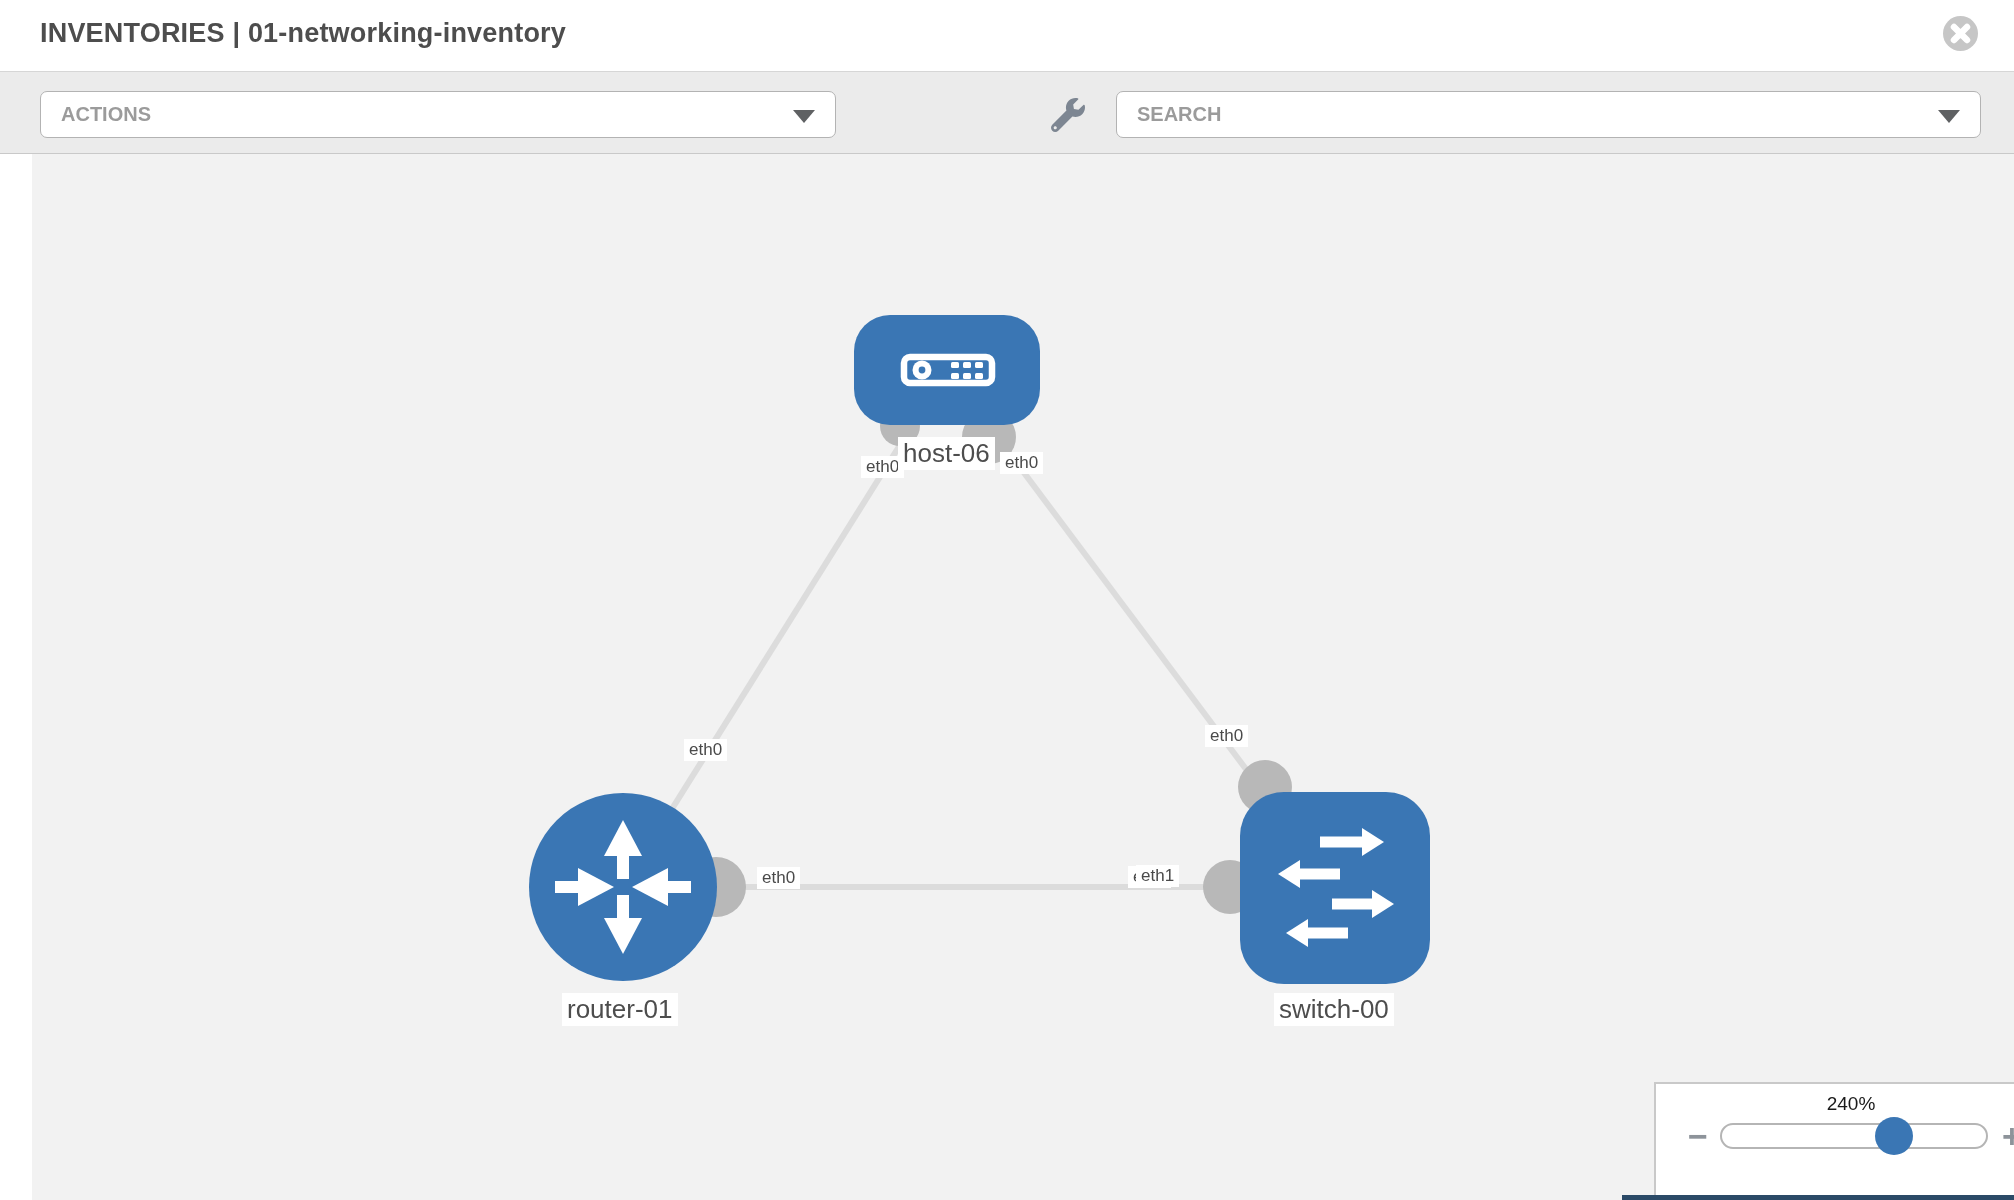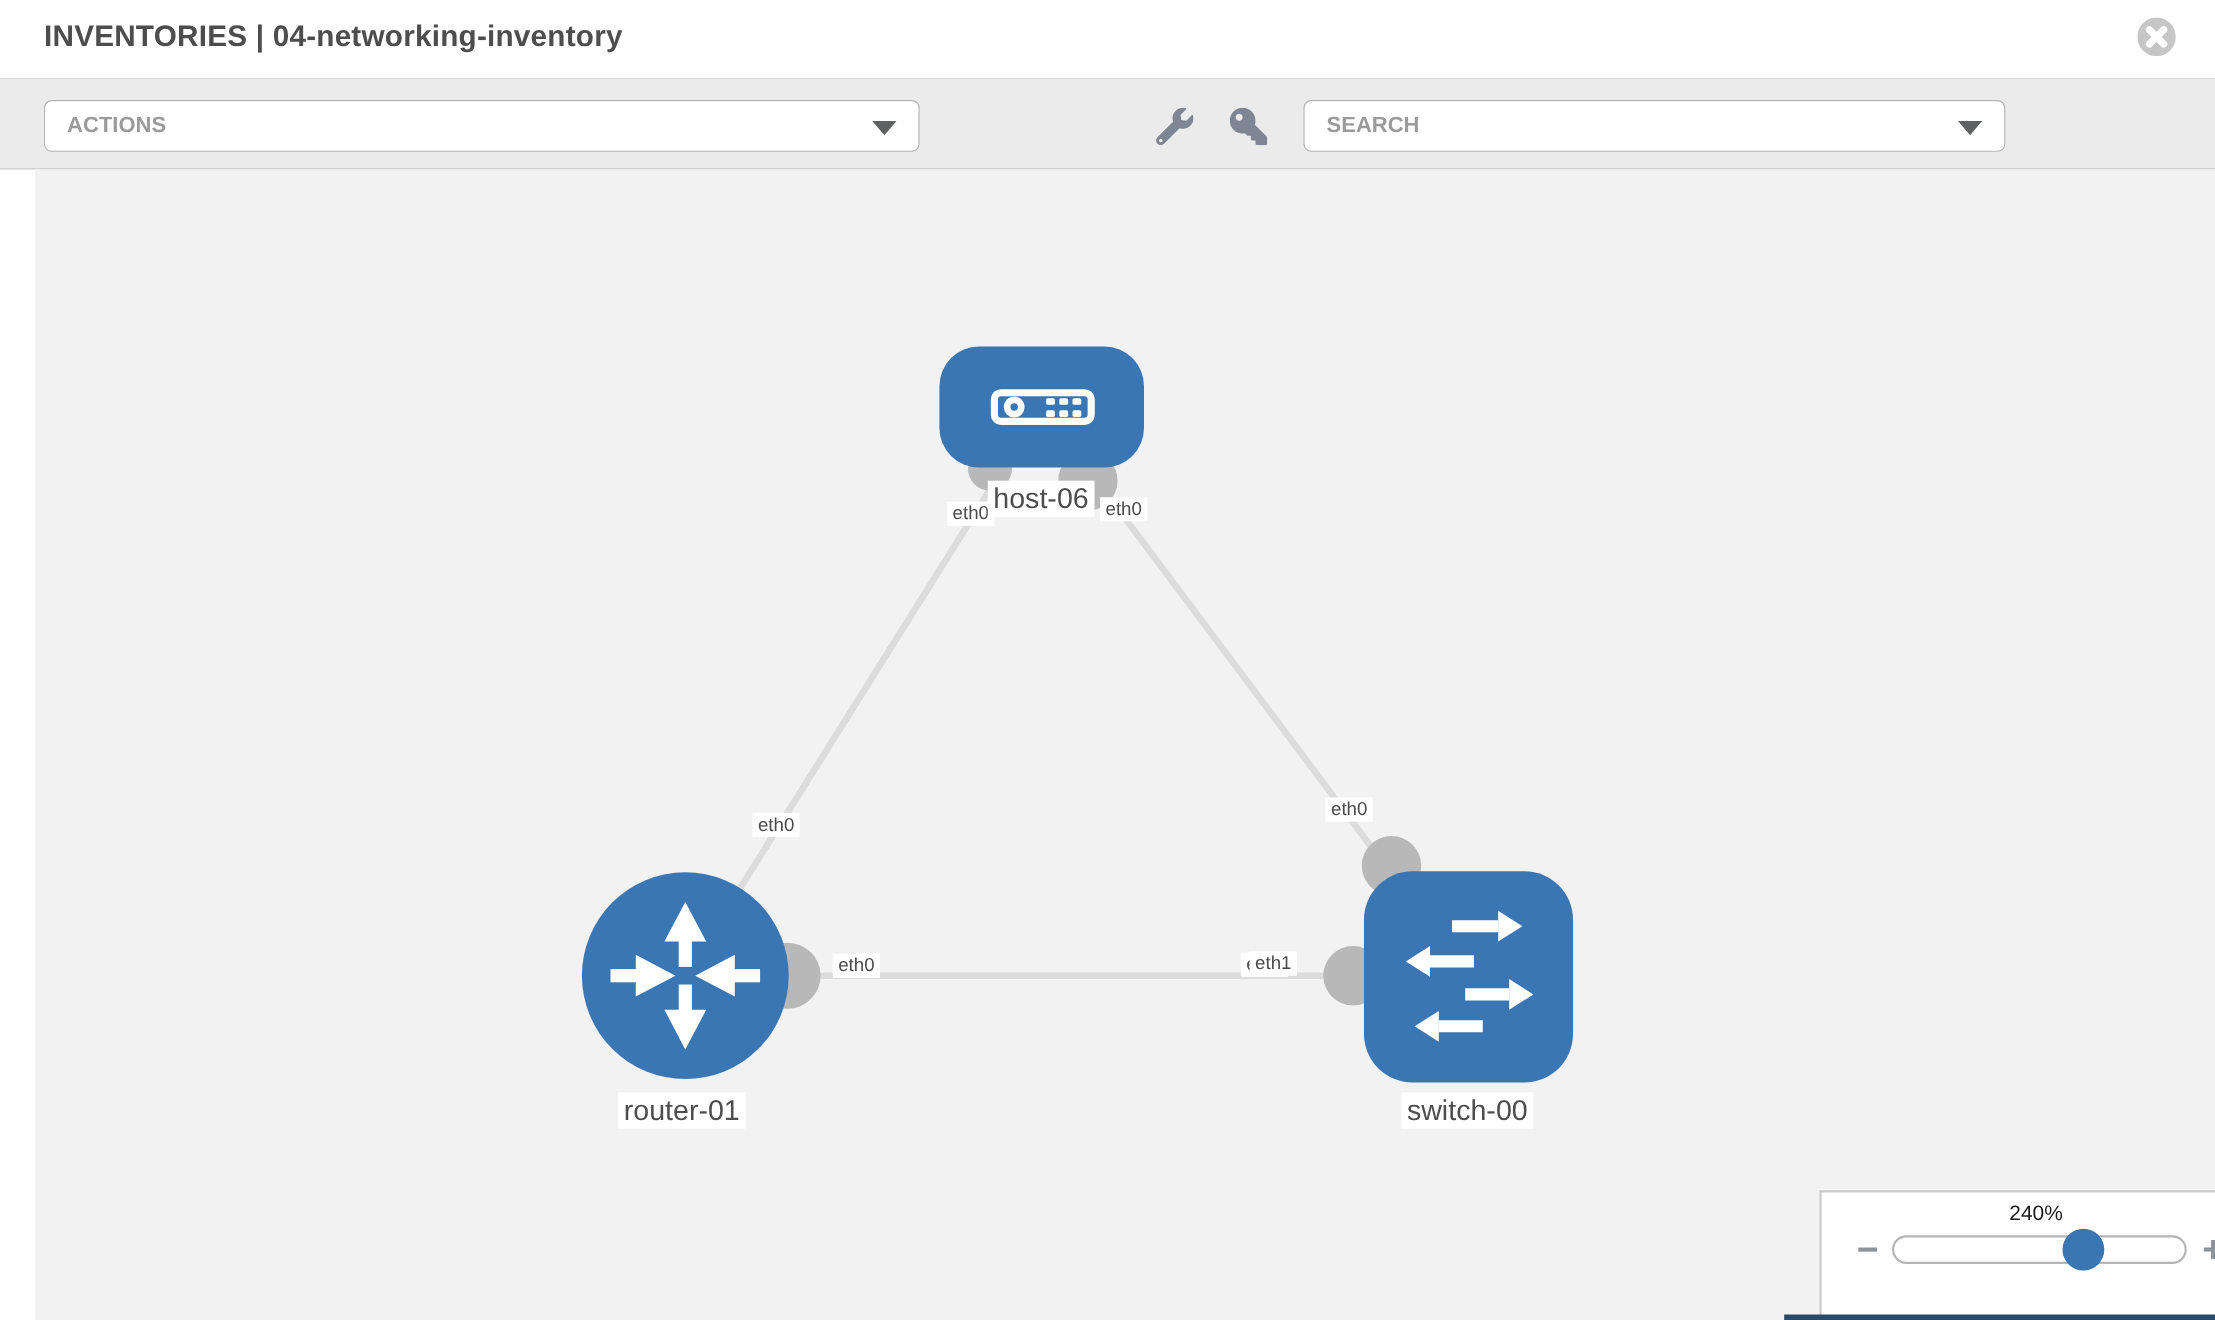--- a/index.html
+++ b/index.html
@@ -11,21 +11,21 @@
   .header{position:absolute;top:0;left:0;right:0;height:71px;background:#fff;border-bottom:1px solid #d6d6d6;}
   .header-title{position:absolute;left:40px;top:18px;font-size:27px;font-weight:bold;color:#4d4d4d;letter-spacing:.2px;}
   .close-btn{position:absolute;right:36px;top:16px;width:35px;height:35px;border:none;background:transparent;padding:0;cursor:pointer;}
   
   .toolbar{position:absolute;top:72px;left:0;right:0;height:81px;background:#ebebeb;border-bottom:1px solid #c9c9c9;}
   .select{position:absolute;top:19px;height:47px;background:#fff;border:1px solid #b3b3b3;border-radius:7px;
     box-sizing:border-box;display:flex;align-items:center;padding:0 20px;font-size:20px;color:#9b9b9b;cursor:pointer;font-weight:bold;}
   .select .caret{position:absolute;right:20px;top:18px;width:0;height:0;
     border-left:11px solid transparent;border-right:11px solid transparent;border-top:13px solid #5f6163;}
   .select.actions{left:40px;width:796px;}
-  .select.search{left:1185px;width:638px;}
+  .select.search{left:1116px;width:865px;}
   .tool-btn{position:absolute;top:26px;width:36px;height:34px;border:none;background:transparent;padding:0;cursor:pointer;}
   .tool-btn.wrench{left:1050px;}
   .tool-btn.key{left:1117px;}
   
   .canvas{position:absolute;top:154px;left:0;right:0;bottom:0;background:#f2f2f2;overflow:hidden;margin-left:32px;}
   .topo{position:absolute;left:0;top:0;}
   .link{stroke:#dcdcdc;stroke-width:6;}
   .chip{position:absolute;background:#ffffff;color:#4a4a4a;padding:1px 5px;white-space:nowrap;line-height:1.2;}
   .chip.small{font-size:17px;}
   .chip.big{font-size:26px;color:#4d4d4d;}
@@ -39,21 +39,21 @@
   .zoom-plus{margin-left:8px;width:32px;text-align:center;}
   .zoom-track{position:relative;margin-left:6px;width:268px;height:26px;background:#fff;
     border:2px solid #b5b5b5;border-radius:15px;box-sizing:border-box;cursor:pointer;}
   .zoom-thumb{position:absolute;left:153px;top:-8px;width:38px;height:38px;border-radius:50%;background:#3a76b4;cursor:grab;}
   .footer-strip{position:absolute;left:1622px;right:0;bottom:0;height:5px;background:#2b4a67;}
 </style>
 </head>
 <body>
 
 <div class="header">
-  <div class="header-title">INVENTORIES | 04-networking-inventory</div>
+  <div class="header-title">INVENTORIES | 01-networking-inventory</div>
   <button class="close-btn">
     <svg width="35" height="35" viewBox="0 0 35 35">
       <circle cx="17.5" cy="17.5" r="17.5" fill="#c6c6c6"></circle>
       <path d="M11 11 L24 24 M24 11 L11 24" stroke="#ffffff" stroke-width="6.5" stroke-linecap="round"></path>
     </svg>
   </button>
 </div>
 
 <div class="toolbar">
   <div class="select actions">

